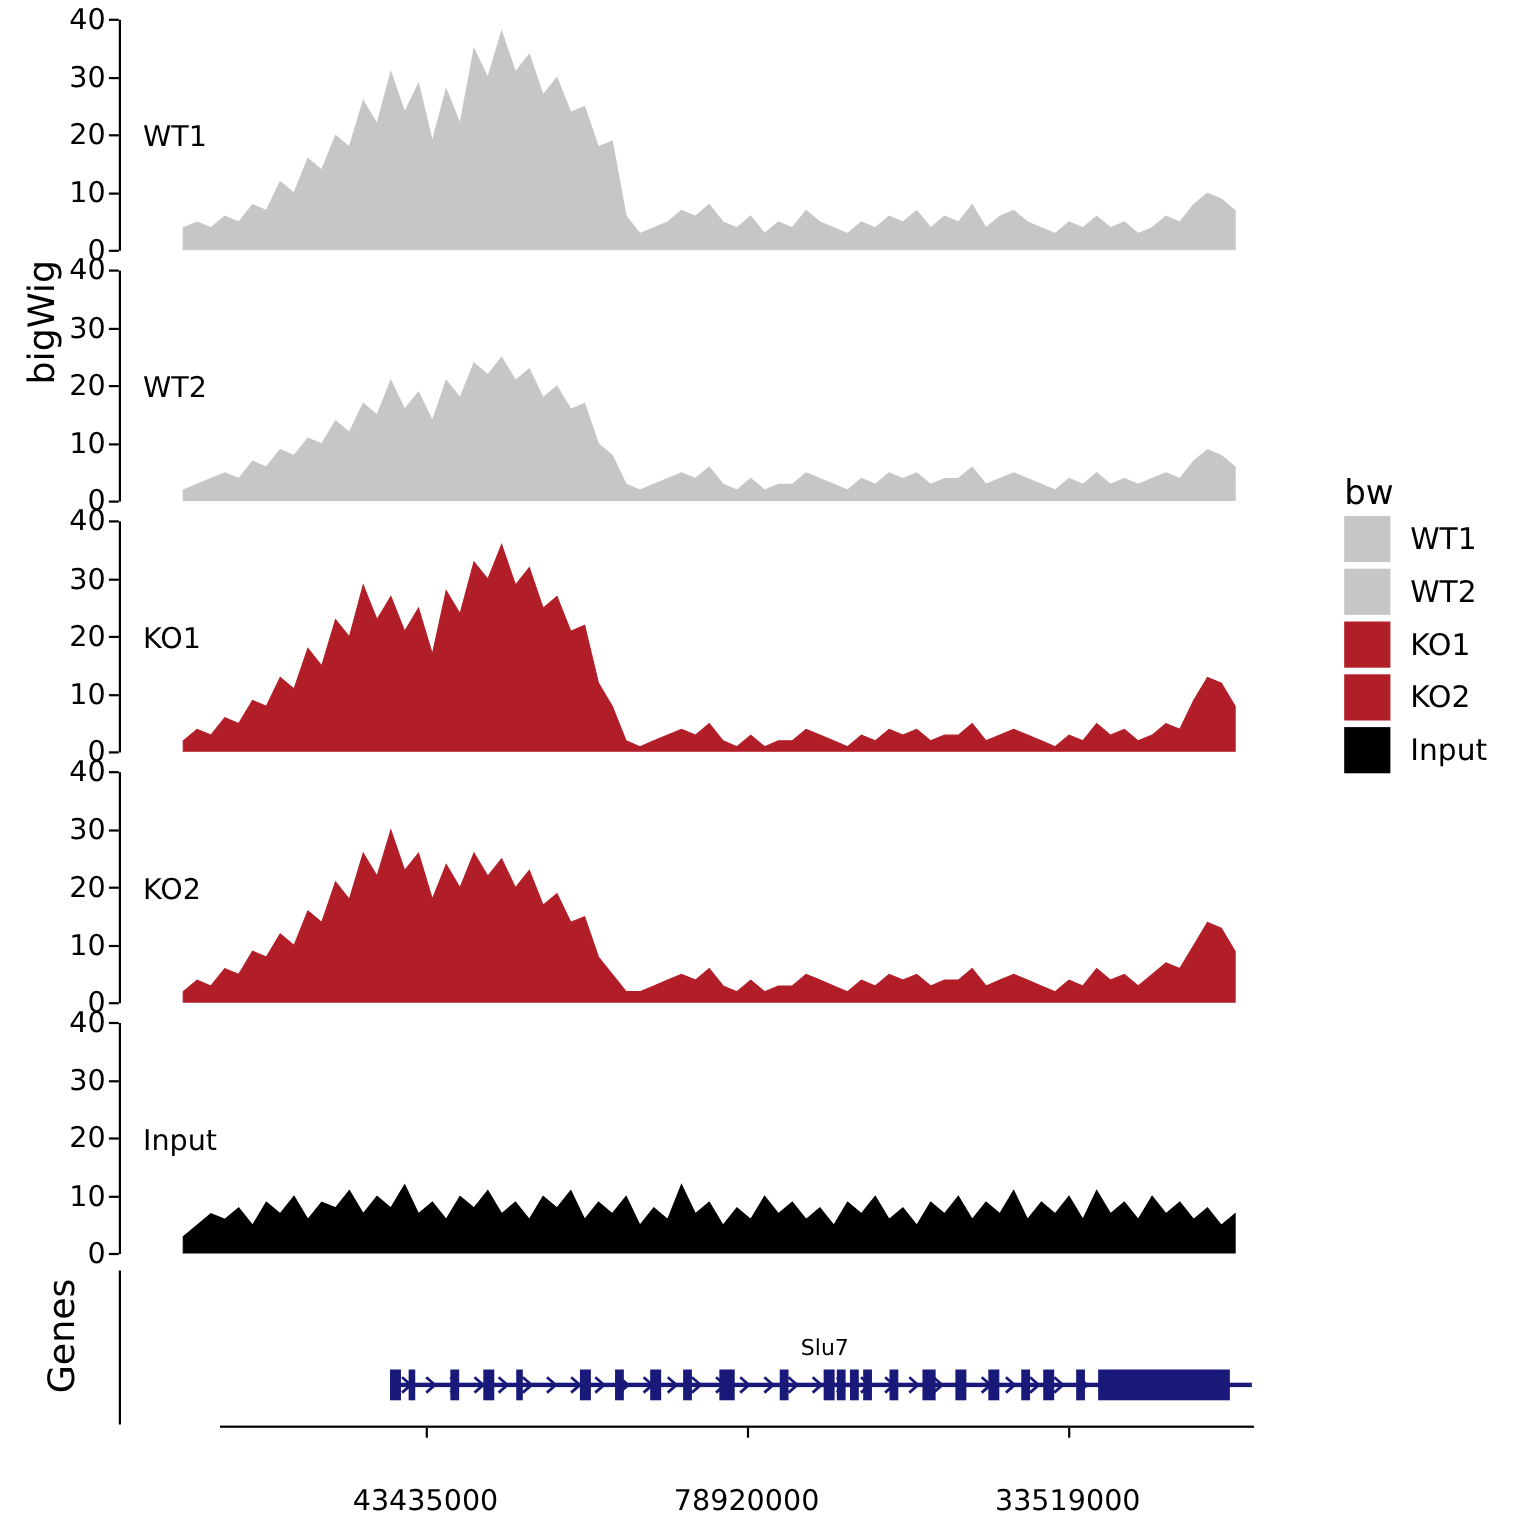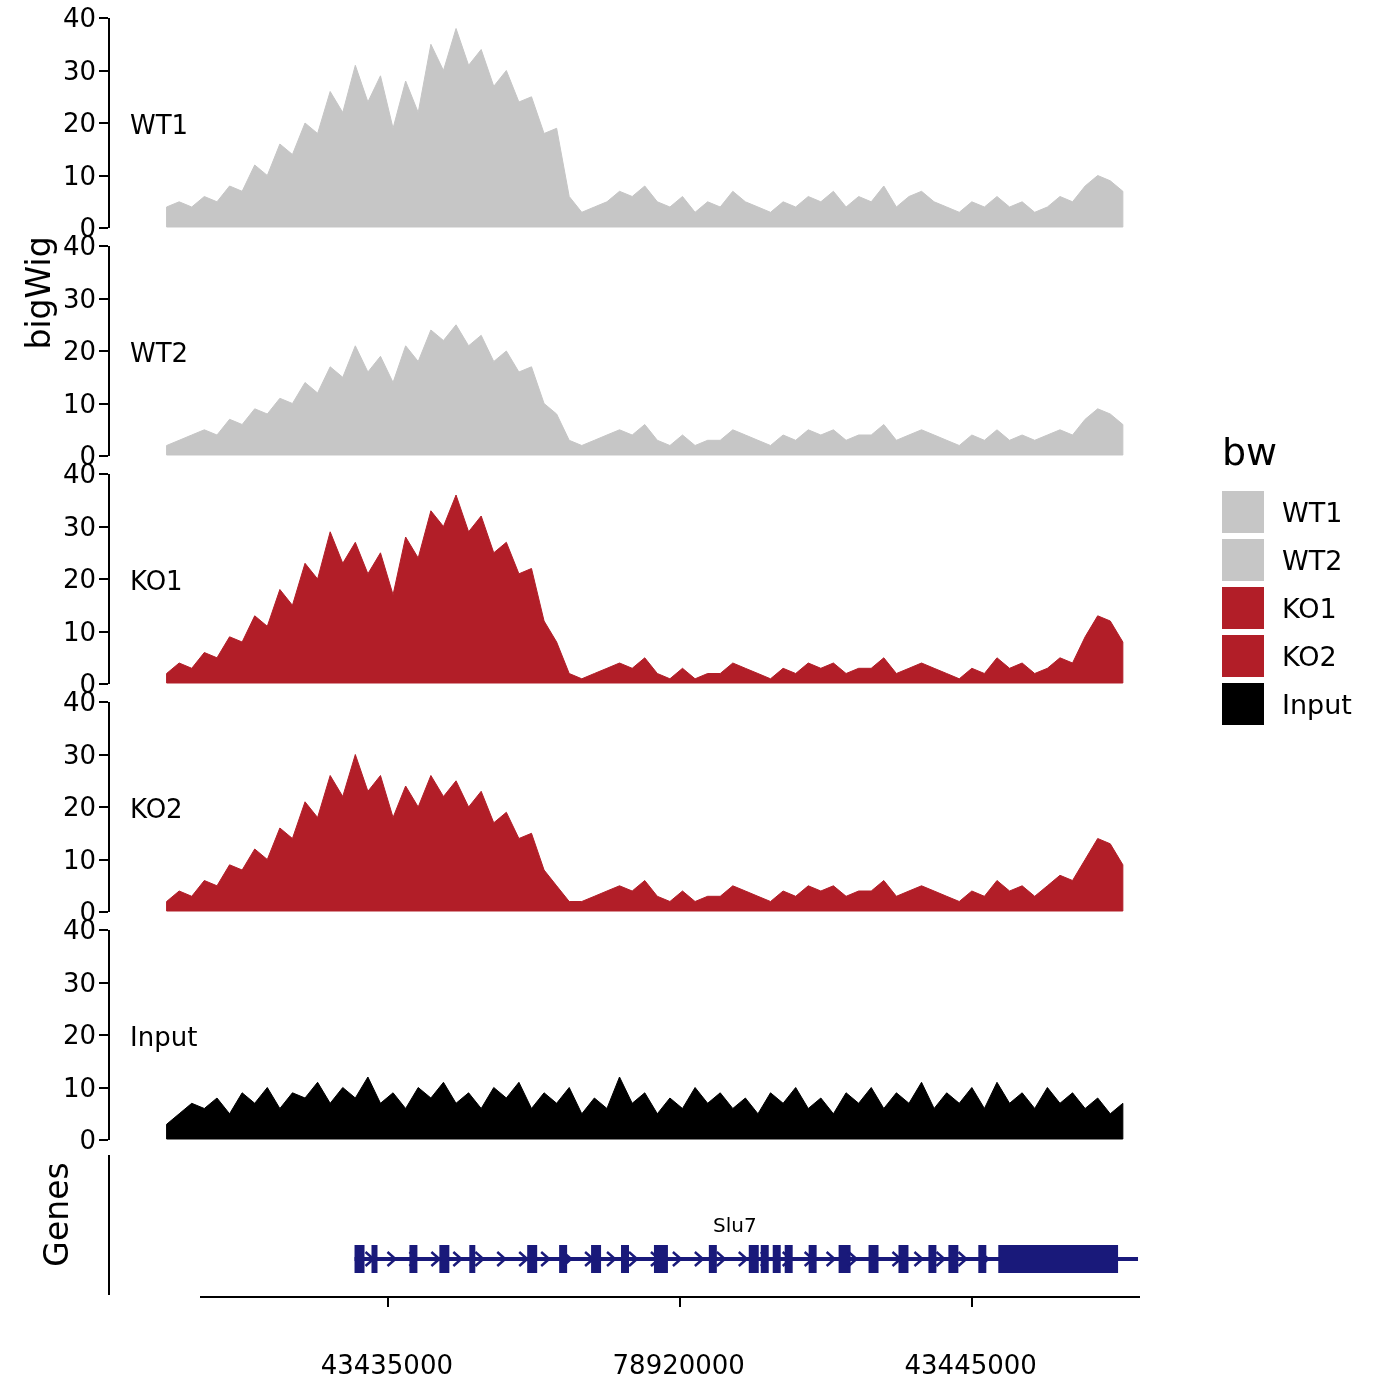--- a/index.html
+++ b/index.html
@@ -148,22 +148,22 @@
   }
 
   
   .legend {
     position: absolute;
     left: 1222px;
     top: 430px;
     width: 170px;
   }
   .legend-title {
-    font-size: 38px;
-    margin-bottom: 14px;
+    font-size: 31px;
+    margin-bottom: 0;
   }
   .legend-row {
     display: flex;
     align-items: center;
     height: 48px;
   }
   .legend-swatch {
     width: 42px;
     height: 42px;
     flex: 0 0 42px;
@@ -275,21 +275,21 @@
         <div class="plotarea">
           <svg viewBox="0 0 1040 210" preserveAspectRatio="none">
             <path d="M56.7,194.3 L69.3,183.8 L81.9,173.3 L94.5,178.5 L107.2,168.0 L119.8,183.8 L132.4,162.8 L145.0,173.3 L157.6,157.5 L170.2,178.5 L182.8,162.8 L195.4,168.0 L208.0,152.3 L220.6,173.3 L233.2,157.5 L245.8,168.0 L258.4,147.0 L271.0,173.3 L283.6,162.8 L296.2,178.5 L308.8,157.5 L321.5,168.0 L334.1,152.3 L346.7,173.3 L359.3,162.8 L371.9,178.5 L384.5,157.5 L397.1,168.0 L409.7,152.3 L422.3,178.5 L434.9,162.8 L447.5,173.3 L460.1,157.5 L472.7,183.8 L485.3,168.0 L497.9,178.5 L510.5,147.0 L523.2,173.3 L535.8,162.8 L548.4,183.8 L561.0,168.0 L573.6,178.5 L586.2,157.5 L598.8,173.3 L611.4,162.8 L624.0,178.5 L636.6,168.0 L649.2,183.8 L661.8,162.8 L674.4,173.3 L687.0,157.5 L699.6,178.5 L712.2,168.0 L724.8,183.8 L737.5,162.8 L750.1,173.3 L762.7,157.5 L775.3,178.5 L787.9,162.8 L800.5,173.3 L813.1,152.3 L825.7,178.5 L838.3,162.8 L850.9,173.3 L863.5,157.5 L876.1,178.5 L888.7,152.3 L901.3,173.3 L913.9,162.8 L926.5,178.5 L939.2,157.5 L951.8,173.3 L964.4,162.8 L977.0,178.5 L989.6,168.0 L1002.2,183.8 L1014.8,173.3 L1014.8,209 L56.7,209 Z" fill="#000000" stroke="#000000" stroke-width="1"></path>
           </svg>
         </div>
       </div>
     </div>
 
   <div class="genes-track">
     <div class="axis-line"></div>
-    <div class="gene-name" id="gene-name-el" style="left:605px; top:58px;">Slu7</div>
+    <div class="gene-name" id="gene-name-el" style="left:620px; top:58px;">Slu7</div>
     <svg id="gene-svg" viewBox="0 0 1040 140" preserveAspectRatio="none" style="position:absolute;left:2px;top:0;width:1038px;height:140px;">
       <g id="gene-g">
           <rect x="245" y="102" width="785" height="4" fill="#19197a"></rect>
           <rect x="245" y="90" width="10" height="28" fill="#19197a"></rect>
           <rect x="262" y="90" width="6" height="28" fill="#19197a"></rect>
           <rect x="300" y="90" width="8" height="28" fill="#19197a"></rect>
           <rect x="330" y="90" width="10" height="28" fill="#19197a"></rect>
           <rect x="360" y="90" width="6" height="28" fill="#19197a"></rect>
           <rect x="418" y="90" width="10" height="28" fill="#19197a"></rect>
           <rect x="450" y="90" width="8" height="28" fill="#19197a"></rect>
@@ -342,21 +342,21 @@
     </svg>
   </div>
 
   <div class="xaxis"></div>
   <div id="xticks">
       <div class="xtickmark" style="left: 386.832px; top: 1298px; position: absolute;"></div>
       <div class="xtick-label" style="left: 386.832px; top: 1310px; position: absolute;">43435000</div>
       <div class="xtickmark" style="left: 678.758px; top: 1298px; position: absolute;"></div>
       <div class="xtick-label" style="left: 678.758px; top: 1310px; position: absolute;">78920000</div>
       <div class="xtickmark" style="left: 970.683px; top: 1298px; position: absolute;"></div>
-      <div class="xtick-label" style="left: 970.683px; top: 1310px; position: absolute;">43445000</div>
+      <div class="xtick-label" style="left: 970.683px; top: 1310px; position: absolute;">33519000</div>
     </div>
 
   <div class="legend">
     <div class="legend-title">bw</div>
     <div id="legend-rows">
         <div class="legend-row">
           <div class="legend-swatch" style="background: rgb(198, 198, 198);"></div>
           <div class="legend-text">WT1</div>
         </div>
         <div class="legend-row">

